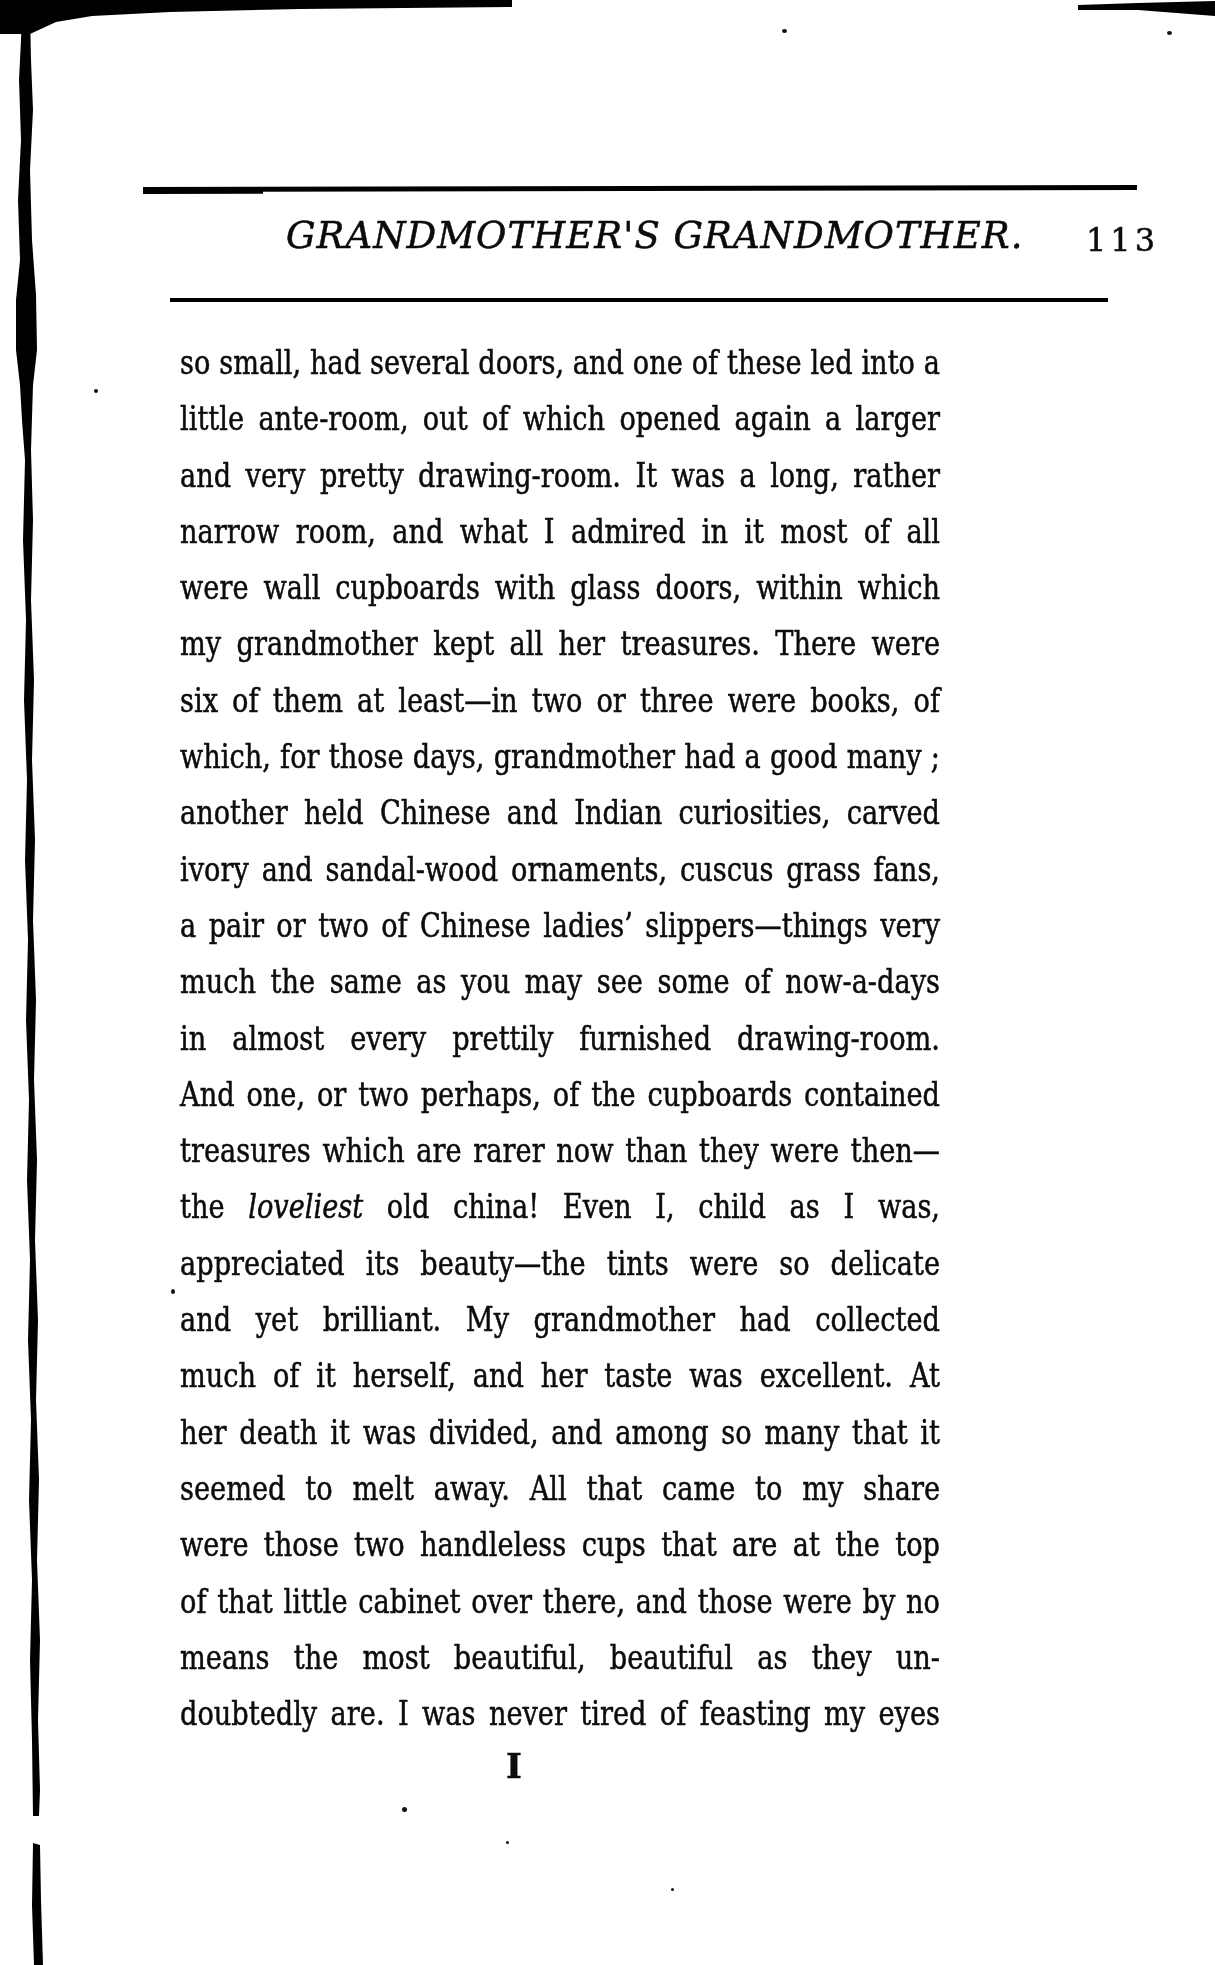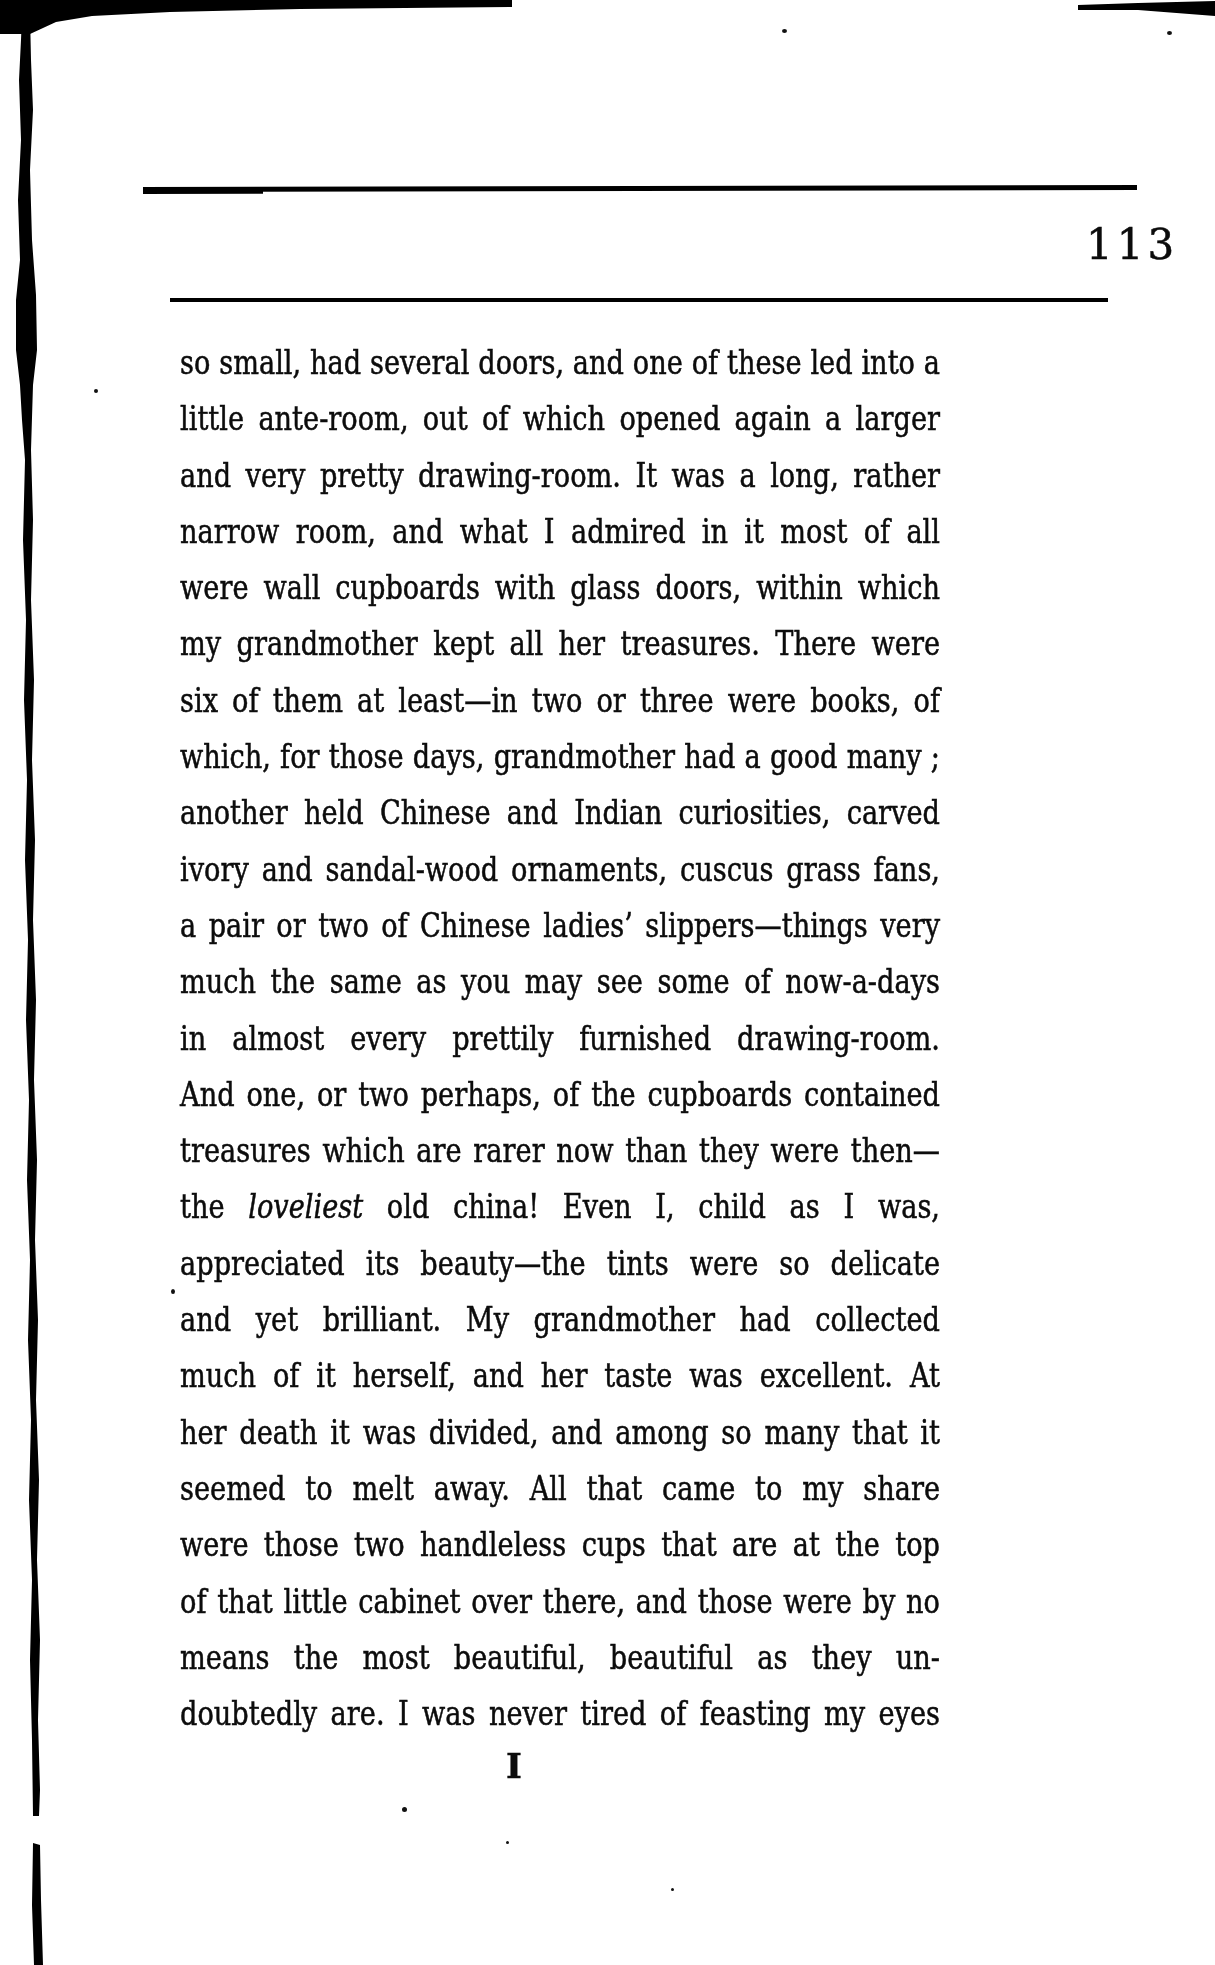--- a/index.html
+++ b/index.html
@@ -40,21 +40,21 @@
   
   .header-title {
     position: absolute; left: 286px; top: 217px;
     font-style: italic; font-size: 37px; line-height: 1;
     letter-spacing: 1px; color: #0b0b0b;
     -webkit-text-stroke: 0.5px #0b0b0b;
     white-space: nowrap;
   }
   .page-number {
     position: absolute; left: 1086px; top: 224px;
-    font-size: 42px; line-height: 1; letter-spacing: 4px;
+    font-size: 32px; line-height: 1; letter-spacing: 4px;
     color: #0b0b0b; -webkit-text-stroke: 0.5px #0b0b0b;
   }
 
   
   .body-text {
     position: absolute; left: 180px; top: 334px;
     width: 950px;
     transform: scaleX(0.8); transform-origin: left top;
     color: #0c0c0c;
   }
@@ -88,20 +88,21 @@
       L38,1320 L36,1400 L39,1480 L37,1560 L40,1640 L38,1720 L40,1790 L39,1816
       L33,1816 L32,1740 L30,1660 L32,1580 L29,1500 L31,1420 L28,1340 L30,1260 L27,1180
       L29,1100 L26,1020 L28,940 L25,860 L27,780 L24,700 L26,620 L23,540 L25,460 L22,420
       L20,385 L16,350 L16,300 L20,260 L18,200 L21,140 L19,80 L21,40 Z"></path>
     <path fill="#000" d="M33,1843 L40,1845 L41,1900 L43,1965 L34,1965 L32,1905 Z"></path>
   </svg>
 
   <div class="artifact" id="rule-header-top"></div>
   <div class="artifact" id="rule-header-bottom"></div>
 
+  <div class="header-title">GRANDMOTHER'S GRANDMOTHER.</div>
   <div class="page-number">113</div>
 
   <div class="body-text">
       <div class="line"><span>so small, had several doors, and one of these led into a</span></div>
       <div class="line"><span>little ante-room, out of which opened again a larger</span></div>
       <div class="line"><span>and very pretty drawing-room.  It was a long, rather</span></div>
       <div class="line"><span>narrow room, and what I admired in it most of all</span></div>
       <div class="line"><span>were wall cupboards with glass doors, within which</span></div>
       <div class="line"><span>my grandmother kept all her treasures.  There were</span></div>
       <div class="line"><span>six of them at least—in two or three were books, of</span></div>

